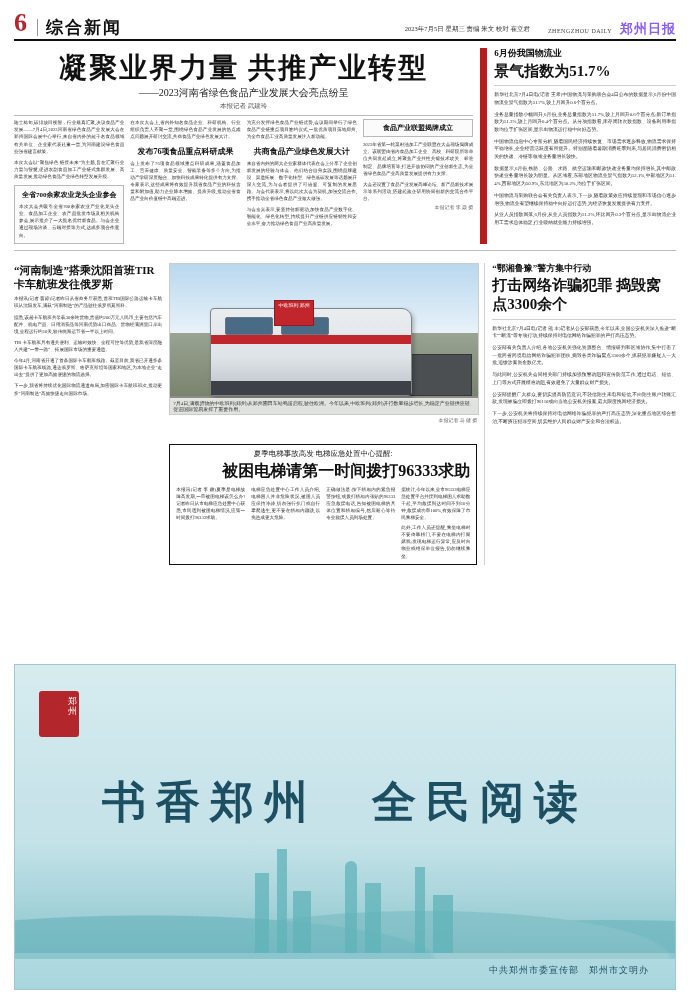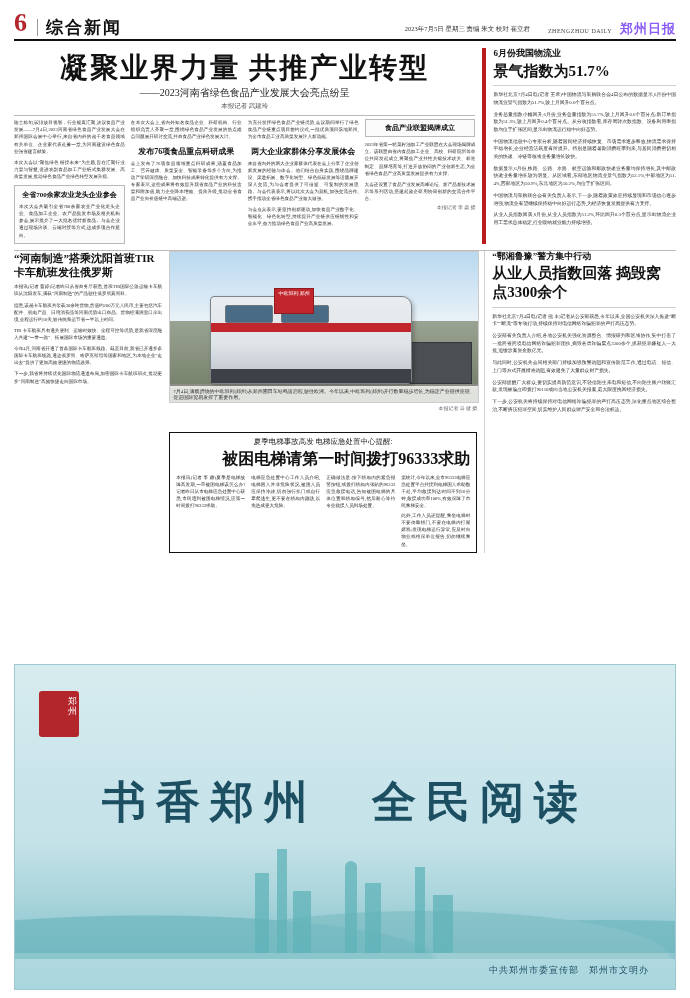--- a/index.html
+++ b/index.html
@@ -36,21 +36,21 @@
   .mh-spacer{flex:1}
   .mh-date{font-size:6.5px;color:#333;padding-bottom:2px;}
   .mh-en{font-size:6px;color:#444;padding-bottom:2px;letter-spacing:.5px;}
   .mh-logo{
     font-size:13px;font-weight:bold;color:#8b5cf6;
     letter-spacing:1px;line-height:1;padding-bottom:1px;
   }
   
   .top-area{display:flex;gap:7px;margin-top:7px;}
   .left-main{width:470px;}
-  .right-col{width:186px;border-left:4px solid #b91c1c;padding-left:7px;}
+  .right-col{width:186px;border-left:7px solid #b91c1c;padding-left:7px;}
   
   .headline{
     text-align:center;
     font-size:28px;font-weight:bold;letter-spacing:2px;
     line-height:1.15;margin:4px 0 2px;
     font-family:"Liberation Serif",serif;
   }
   .subhead{
     text-align:center;font-size:10px;color:#222;margin-bottom:2px;
   }
@@ -74,21 +74,21 @@
   .end-note{font-size:5px;color:#666;text-align:right;margin-top:2px;}
   
   .r-kicker{font-size:9px;font-weight:bold;color:#111;line-height:1.3;}
   .r-head{
     font-size:15px;font-weight:bold;line-height:1.25;margin:2px 0 4px;
     color:#111;
   }
   .r-lead{font-size:4.8px;line-height:1.6;text-align:justify;color:#2b2b2b;word-break:break-all;}
   .r-rule{border-top:1px solid #cfcfcf;margin:5px 0;}
   
-  .mid-area{display:flex;gap:7px;margin-top:6px;border-top:1px solid #bbb;padding-top:0;}
+  .mid-area{display:flex;gap:7px;margin-top:6px;border-top:1px solid #bbb;padding-top:12px;}
   .mid-left{width:150px;}
   .mid-center{width:312px;}
   .mid-right{width:186px;border-left:1px solid #cfcfcf;padding-left:7px;}
   .quote-head{
     font-size:11px;font-weight:bold;line-height:1.35;margin-bottom:3px;
   }
   .photo{
     position:relative;width:100%;height:150px;border:1px solid #ccc;overflow:hidden;
     background:linear-gradient(#cfe3f2 0%, #e7f0f6 45%, #cdd6d2 46%, #b9bfb6 100%);
   }
@@ -188,21 +188,21 @@
             <div class="ctext">本次大会共吸引全省700余家农业产业化龙头企业、食品加工企业、农产品批发市场及相关机构参会,展示推介了一大批名优特新食品。与会企业通过现场洽谈、云端对接等方式,达成多项合作意向。</div>
           </div>
         </div>
         <div class="col">
           <div class="ctext">在本次大会上,省内外知名食品企业、科研机构、行业组织负责人齐聚一堂,围绕绿色食品产业发展的热点难点问题展开研讨交流,共商食品产业绿色发展大计。</div>
           <div class="sub-title sm">发布76项食品重点科研成果</div>
           <div class="ctext">会上发布了76项食品领域重点科研成果,涵盖食品加工、营养健康、质量安全、智能装备等多个方向,为推动产学研深度融合、加快科技成果转化提供有力支撑。专家表示,这些成果将有效提升我省食品产业的科技含量和附加值,助力企业降本增效、提质升级,推动全省食品产业向价值链中高端迈进。</div>
         </div>
         <div class="col">
           <div class="ctext">为充分发挥绿色食品产业链优势,会议期间举行了绿色食品产业链重点项目签约仪式,一批优质项目落地郑州,为全市食品工业高质量发展注入新动能。</div>
-          <div class="sub-title sm">两大企业家群体分享发展体会</div>
+          <div class="sub-title sm">共商食品产业绿色发展大计</div>
           <div class="ctext">来自省内外的两大企业家群体代表在会上分享了企业创新发展的经验与体会。他们结合自身实践,围绕品牌建设、渠道拓展、数字化转型、绿色低碳发展等话题展开深入交流,为与会者提供了可借鉴、可复制的发展思路。与会代表表示,将以此次大会为契机,加强交流合作,携手推动全省绿色食品产业做大做强。</div>
           <div class="ctext" style="margin-top:4px">与会嘉宾表示,要坚持创新驱动,加快食品产业数字化、智能化、绿色化转型,持续提升产业链供应链韧性和安全水平,奋力推动绿色食品产业高质量发展。</div>
         </div>
         <div class="col">
           <div class="boxed" style="padding:3px 4px">
             <div style="font-size:7px;font-weight:bold;text-align:center">食品产业联盟揭牌成立</div>
           </div>
           <div class="ctext" style="margin-top:4px">2023年省第一轮菜籽油加工产业联盟在大会现场揭牌成立。该联盟由省内食品加工企业、高校、科研院所等单位共同发起成立,将聚焦产业共性关键技术攻关、标准制定、品牌培育等,打造开放协同的产业创新生态,为全省绿色食品产业高质量发展提供有力支撑。</div>
           <div class="ctext" style="margin-top:4px">大会还设置了食品产业发展高峰论坛、新产品新技术展示等系列活动,搭建起政企研用协同创新的交流合作平台。</div>
           <div class="end-note">本报记者 李 焱 摄</div>
@@ -266,21 +266,21 @@
           <div class="col">
             <div class="ctext">据统计,今年以来,全市96333电梯应急处置平台共接到电梯困人求助数千起,平均救援到达时间不到10分钟,救援成功率100%,有效保障了市民乘梯安全。</div>
             <div class="ctext" style="margin-top:3px">此外,工作人员还提醒,乘坐电梯时不要倚靠轿门,不要在电梯内打闹嬉戏;发现电梯运行异常,应及时向物业或维保单位报告,切勿继续乘坐。</div>
           </div>
         </div>
       </div>
     </div>
 
     <div class="mid-right">
       <div class="r-kicker">“鄂湘鲁豫”警方集中行动</div>
-      <div class="r-head">从业人员指数回落 捣毁窝点3300余个</div>
+      <div class="r-head">打击网络诈骗犯罪 捣毁窝点3300余个</div>
       <div class="r-rule"></div>
       <div class="r-lead">新华社北京7月4日电(记者 熊 丰)记者从公安部获悉,今年以来,全国公安机关深入推进“断卡”“断流”等专项行动,持续保持对电信网络诈骗犯罪的严打高压态势。</div>
       <div class="r-lead" style="margin-top:4px">公安部有关负责人介绍,各地公安机关强化资源整合、情报研判和区域协作,集中打击了一批跨省跨境电信网络诈骗犯罪团伙,捣毁各类诈骗窝点3300余个,抓获犯罪嫌疑人一大批,追缴涉案资金数亿元。</div>
       <div class="r-lead" style="margin-top:4px">与此同时,公安机关会同相关部门持续加强预警劝阻和宣传防范工作,通过电话、短信、上门等方式开展精准劝阻,有效避免了大量群众财产损失。</div>
       <div class="r-lead" style="margin-top:4px">公安部提醒广大群众,要切实提高防范意识,不轻信陌生来电和短信,不向陌生账户转账汇款,发现被骗立即拨打96110或向当地公安机关报案,最大限度挽回经济损失。</div>
       <div class="r-lead" style="margin-top:4px">下一步,公安机关将持续保持对电信网络诈骗犯罪的严打高压态势,深化重点地区综合整治,不断挤压犯罪空间,切实维护人民群众财产安全和合法权益。</div>
     </div>
   </div>
 
   <div class="ad">

